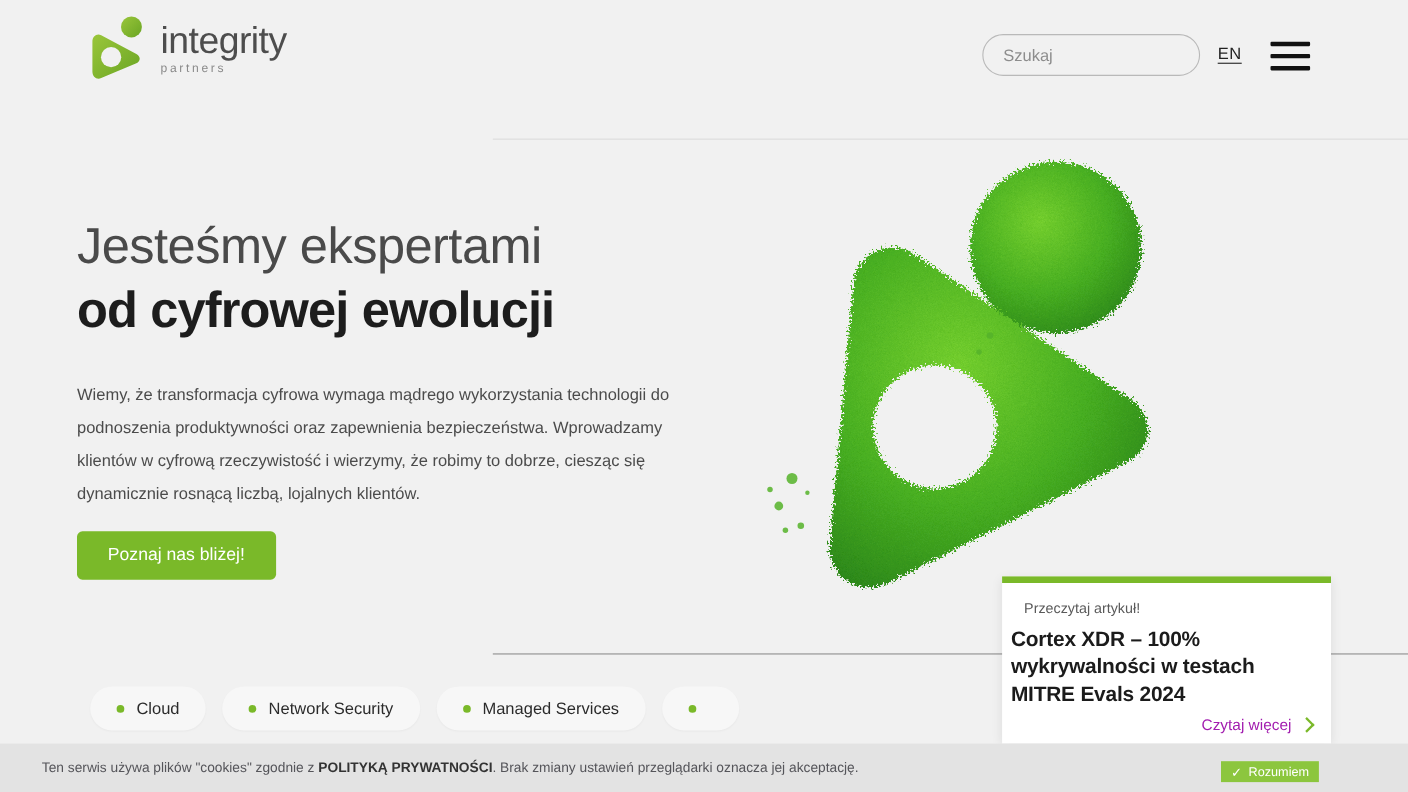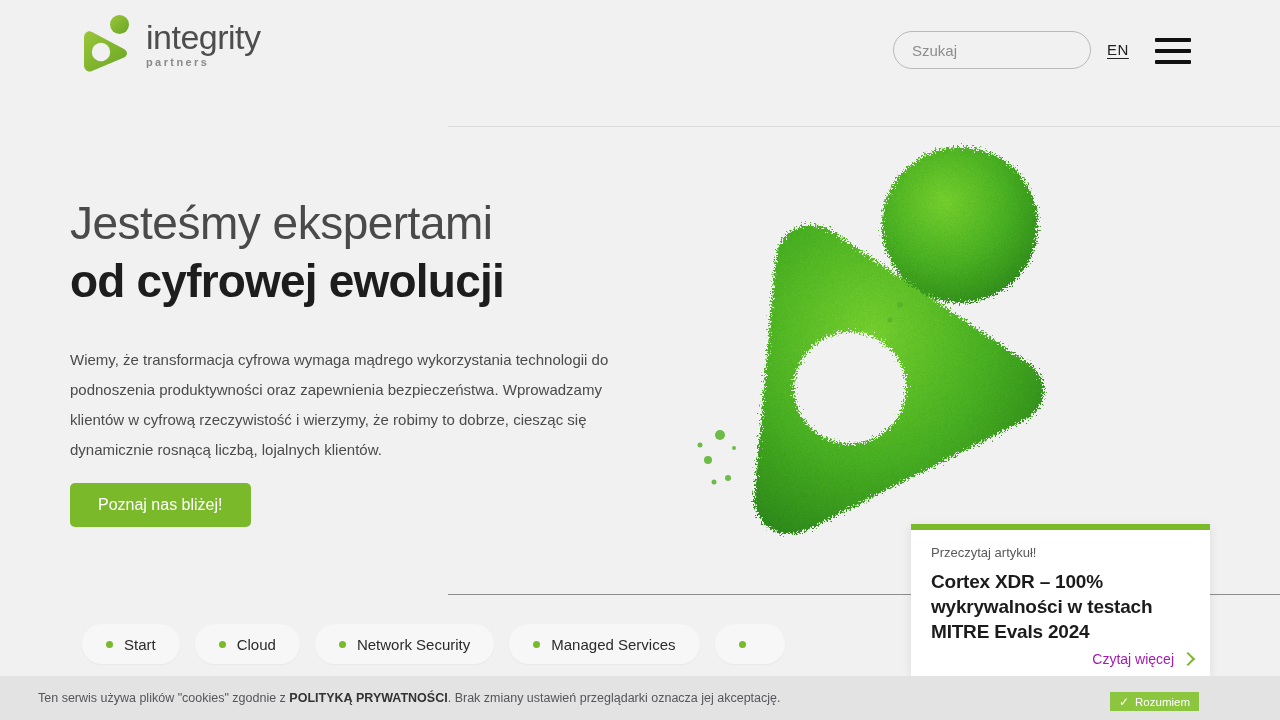--- a/index.html
+++ b/index.html
@@ -10,21 +10,21 @@
     background: #f1f1f1;
   }
   .page { position: relative; width: 1280px; height: 720px; background: #f1f1f1; }
 
   
   .header { position: absolute; top: 0; left: 0; width: 1280px; height: 100px; }
   .logo-wrap { position: absolute; left: 80px; top: 14px; display: flex; align-items: center; gap: 14px; }
   .logo-mark { position: relative; width: 52px; height: 58px; }
   .logo-text { display: flex; flex-direction: column; justify-content: center; padding-top: 2px; }
   .logo-name { font-size: 34px; color: #4d4d4d; letter-spacing: -0.5px; font-weight: 400; line-height: 1; }
-  .logo-sub { font-size: 11px; color: #8a8a8a; letter-spacing: 2.4px; margin-top: 3px; line-height: 1; font-weight: bold; }
+  .logo-sub { font-size: 11px; color: #8a8a8a; letter-spacing: 2.4px; margin-top: 3px; line-height: 1; }
 
   .search-box {
     position: absolute; left: 893px; top: 31px;
     width: 198px; height: 38px;
     border: 1px solid #b9b9b9; border-radius: 19px;
     background: transparent;
     font-family: "Liberation Sans", sans-serif;
     font-size: 15px; color: #be185d;
     padding: 0 18px; outline: none;
   }
@@ -75,21 +75,21 @@
   .pill-dot { width: 7px; height: 7px; border-radius: 50%; background: #7ab929; flex: none; }
 
   
   .article-card {
     position: absolute; left: 911px; top: 524px;
     width: 299px; height: 152px;
     background: #fff; border-top: 6px solid #7ab929;
     box-shadow: 0 2px 10px rgba(0,0,0,0.09);
   }
   .article-kicker { font-size: 13px; color: #5a5a5a; padding: 15px 20px 0 20px; }
-  .article-title { font-size: 19px; font-weight: 600; color: #1b1b1b; line-height: 1.32; padding: 9px 20px 0 20px; letter-spacing: -0.2px; }
+  .article-title { font-size: 19px; font-weight: 600; color: #1b1b1b; line-height: 1.32; padding: 9px 20px 0 8px; letter-spacing: -0.2px; }
   .article-more {
     position: absolute; right: 17px; bottom: 9px;
     display: flex; align-items: center; gap: 9px;
     font-size: 14px; font-weight: 400; color: #a21caf; cursor: pointer;
   }
   .chev { width: 10px; height: 10px; border-right: 2.4px solid #7ab929; border-top: 2.4px solid #7ab929; transform: rotate(45deg); }
 
   
   .cookie-bar {
     position: absolute; left: 0; top: 676px; width: 1280px; height: 44px;
@@ -198,24 +198,20 @@
           <circle cx="44" cy="318" r="2"></circle>
         <circle cx="210" cy="175" r="3"></circle>
           <circle cx="200" cy="190" r="2.5"></circle>
       </g>
     </svg>
   </div>
 
   <div class="pills">
     <div class="pill">
       <span class="pill-dot"></span>
-      <span>Start</span>
-    </div>
-    <div class="pill">
-      <span class="pill-dot"></span>
       <span>Cloud</span>
     </div>
     <div class="pill">
       <span class="pill-dot"></span>
       <span>Network Security</span>
     </div>
     <div class="pill">
       <span class="pill-dot"></span>
       <span>Managed Services</span>
     </div>

